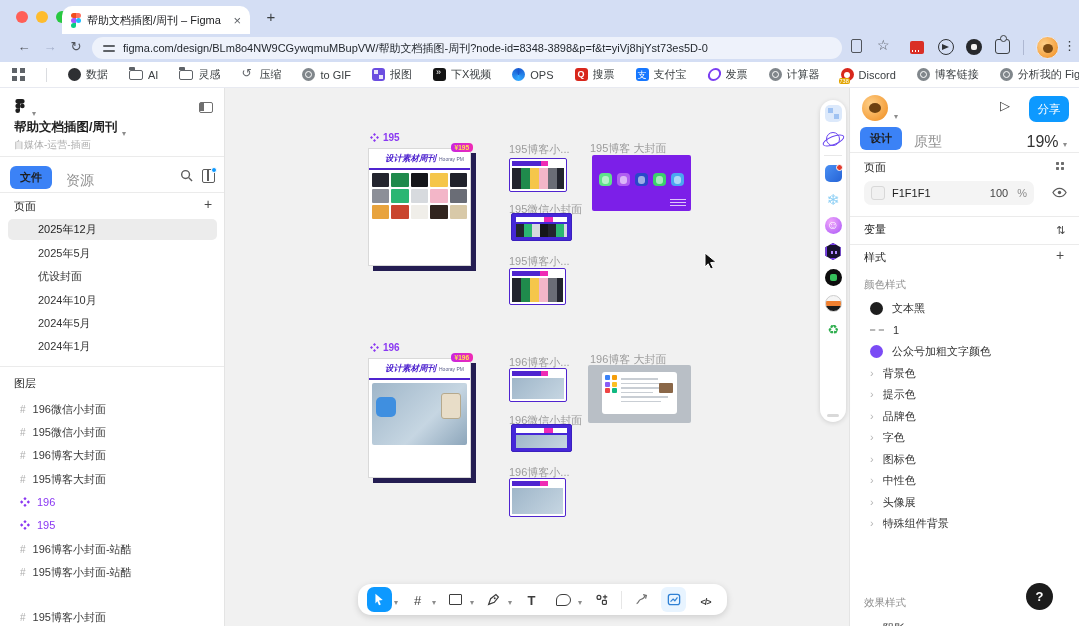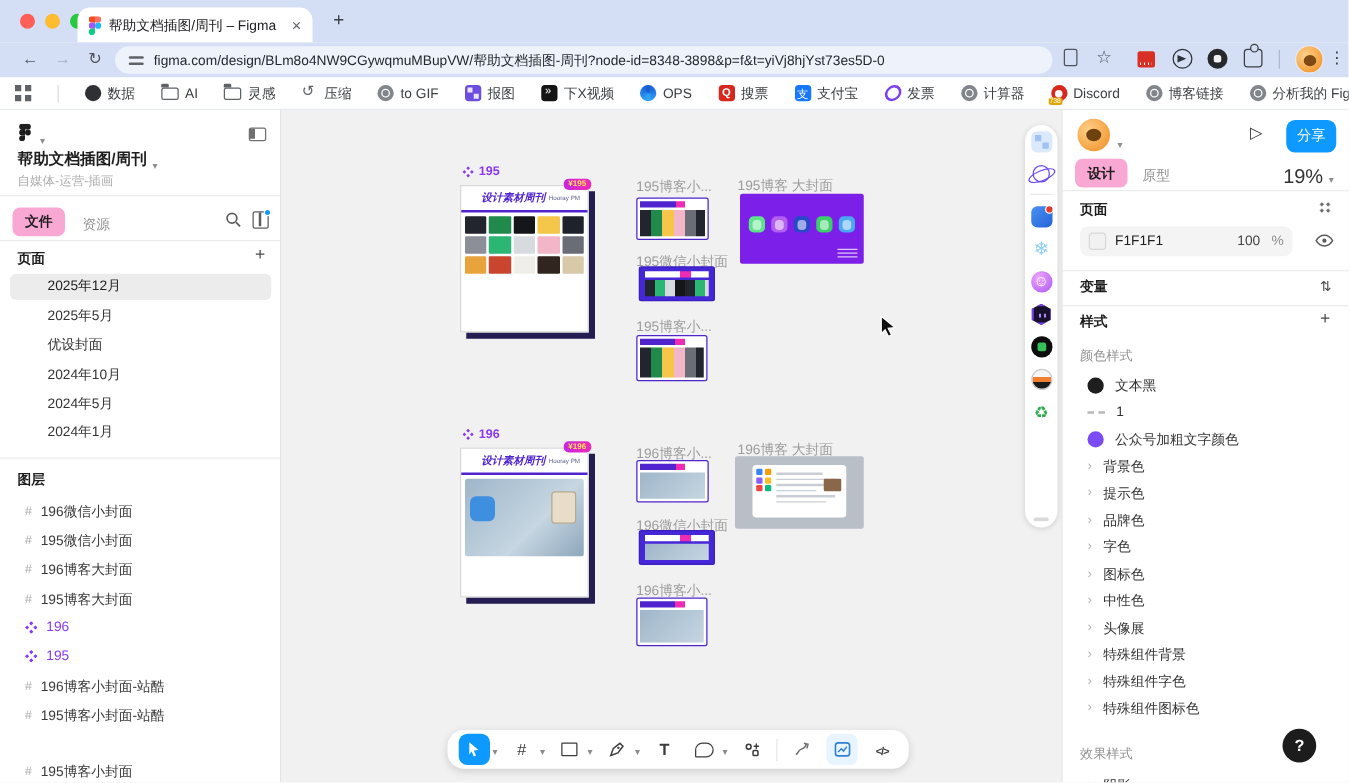--- a/index.html
+++ b/index.html
@@ -73,33 +73,33 @@
   .ic-discord::after{content:"";position:absolute;inset:3.5px;border-radius:50%;background:#fff}
   .bm-badge{position:absolute;left:-2px;bottom:-3px;background:#e2a400;color:#fff;font-size:5.5px;padding:0 1px;border-radius:2px;line-height:6px}
   .ic-grey{border-radius:50%;background:radial-gradient(circle at 35% 35%,#c9cdd2,#8a9097)}
 
   
   .fig{position:absolute;left:0;top:88px;width:1079px;height:538px;background:#f1f1f1}
   .panel{position:absolute;top:0;height:538px;background:#fff;z-index:3}
   .lpanel{left:0;width:225px;border-right:1px solid #e4e4e4}
   .rpanel{right:0;width:230px;border-left:1px solid #e4e4e4}
   .divider{position:absolute;left:0;width:100%;height:1px;background:#ebebeb}
-  .sec-h{position:absolute;font-size:11px;font-weight:bold;color:#1e1e1e}
+  .sec-h{position:absolute;font-size:11px;font-weight:normal;color:#1e1e1e}
   .sub-h{position:absolute;font-size:10.5px;color:#919191}
   .chev-d::after{content:"▾";font-size:8px;color:#8c8c8c}
   .chev-r::before{content:"›";font-size:11px;color:#b5b5b5}
   .plus-ic::before{content:"+";font-size:14px;color:#4a4a4a}
 
   .figma-logo{position:absolute;left:15px;top:11px}
   .panel-toggle{position:absolute;left:199px;top:14px;width:14px;height:11px;border:1.5px solid #6f6f6f;border-radius:2px}
   .panel-toggle::after{content:"";position:absolute;left:0;top:0;width:4px;height:8px;background:#6f6f6f}
   .file-name{position:absolute;left:14px;top:31px;font-size:12.5px;font-weight:bold;color:#1e1e1e;white-space:nowrap}
   .file-meta{position:absolute;left:14px;top:50px;font-size:10px;color:#adadad;white-space:nowrap}
-  .tab-pill{position:absolute;font-size:11px;font-weight:bold;color:#1e1e1e;background:#f9a8d4;border-radius:6px;padding:4px 10px}
-  .tab-ghost{position:absolute;font-size:11px;color:#8f8f8f}
+  .tab-pill{position:absolute;font-size:11px;font-weight:bold;color:#1e1e1e;background:#3b82f6;border-radius:6px;padding:4px 10px}
+  .tab-ghost{position:absolute;font-size:14px;color:#8f8f8f}
   .search-ic,.eye-ic{position:absolute}
   .lib-ic{position:absolute;left:202px;top:81px;width:13px;height:14px;border:1.5px solid #5c5c5c;border-radius:2px}
   .lib-ic::before{content:"";position:absolute;left:4px;top:0;width:1.5px;height:11px;background:#5c5c5c}
   .lib-dot{position:absolute;right:-3px;top:-3px;width:6px;height:6px;border-radius:50%;background:#0d99ff;border:1px solid #fff}
   .prow{position:absolute;left:8px;width:209px;height:21px;border-radius:5px;font-size:11px;color:#333;line-height:21px;padding-left:30px;white-space:nowrap}
   .prow.active{background:#ececec;color:#1e1e1e}
   .lrow{position:absolute;left:8px;width:209px;height:22px;display:flex;align-items:center;gap:7px;padding-left:12px;font-size:11px;color:#383838;white-space:nowrap}
   .lrow .fico::before{content:"#";color:#adadad;font-size:10px}
   .lrow.comp{color:#8a38f2}
 
@@ -645,28 +645,20 @@
           <span>中性色</span>
         </div>
       <div class="styles-row" style="top:404px">
           <span class="chev-r"></span>
           <span>头像展</span>
         </div>
       <div class="styles-row" style="top:425px">
           <span class="chev-r"></span>
           <span>特殊组件背景</span>
         </div>
-      <div class="styles-row" style="top:447px">
-          <span class="chev-r"></span>
-          <span>特殊组件字色</span>
-        </div>
-      <div class="styles-row" style="top:468px">
-          <span class="chev-r"></span>
-          <span>特殊组件图标色</span>
-        </div>
       <span class="sub-h" style="left:14px;top:508px">效果样式</span>
       <div class="styles-row" style="top:530px">
           <span class="chev-r"></span>
           <span>阴影</span>
         </div>
     </div>
 
   </div>
 </div>
 

